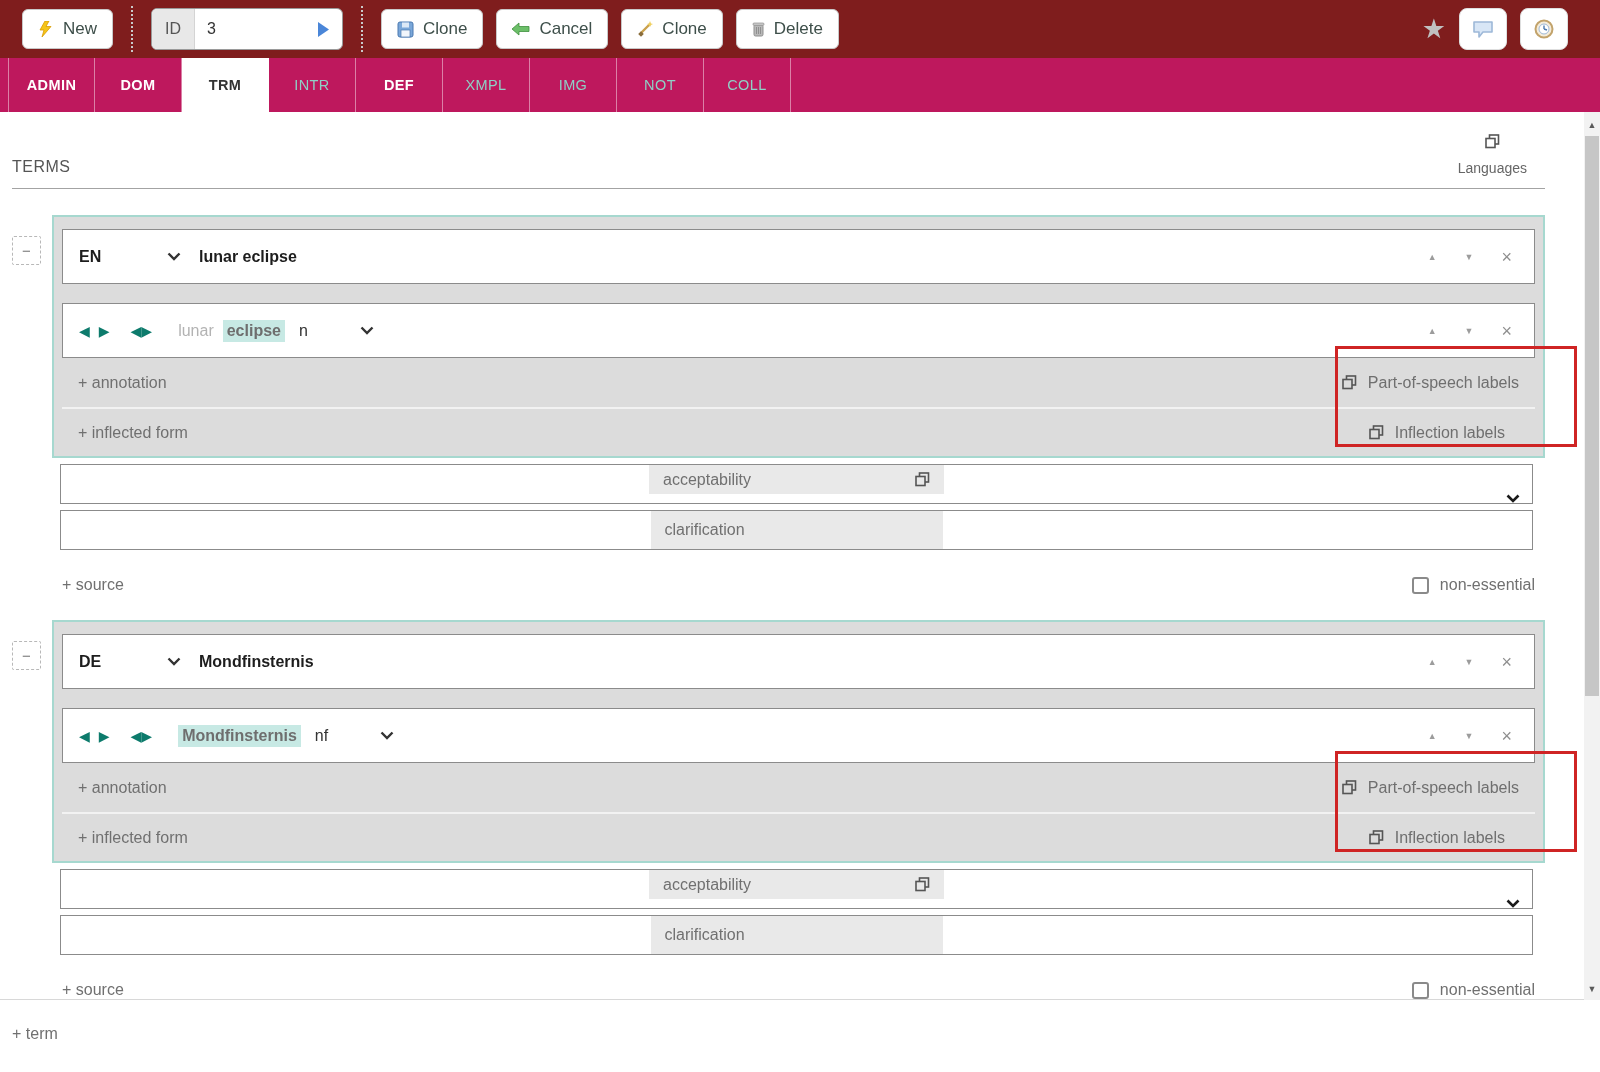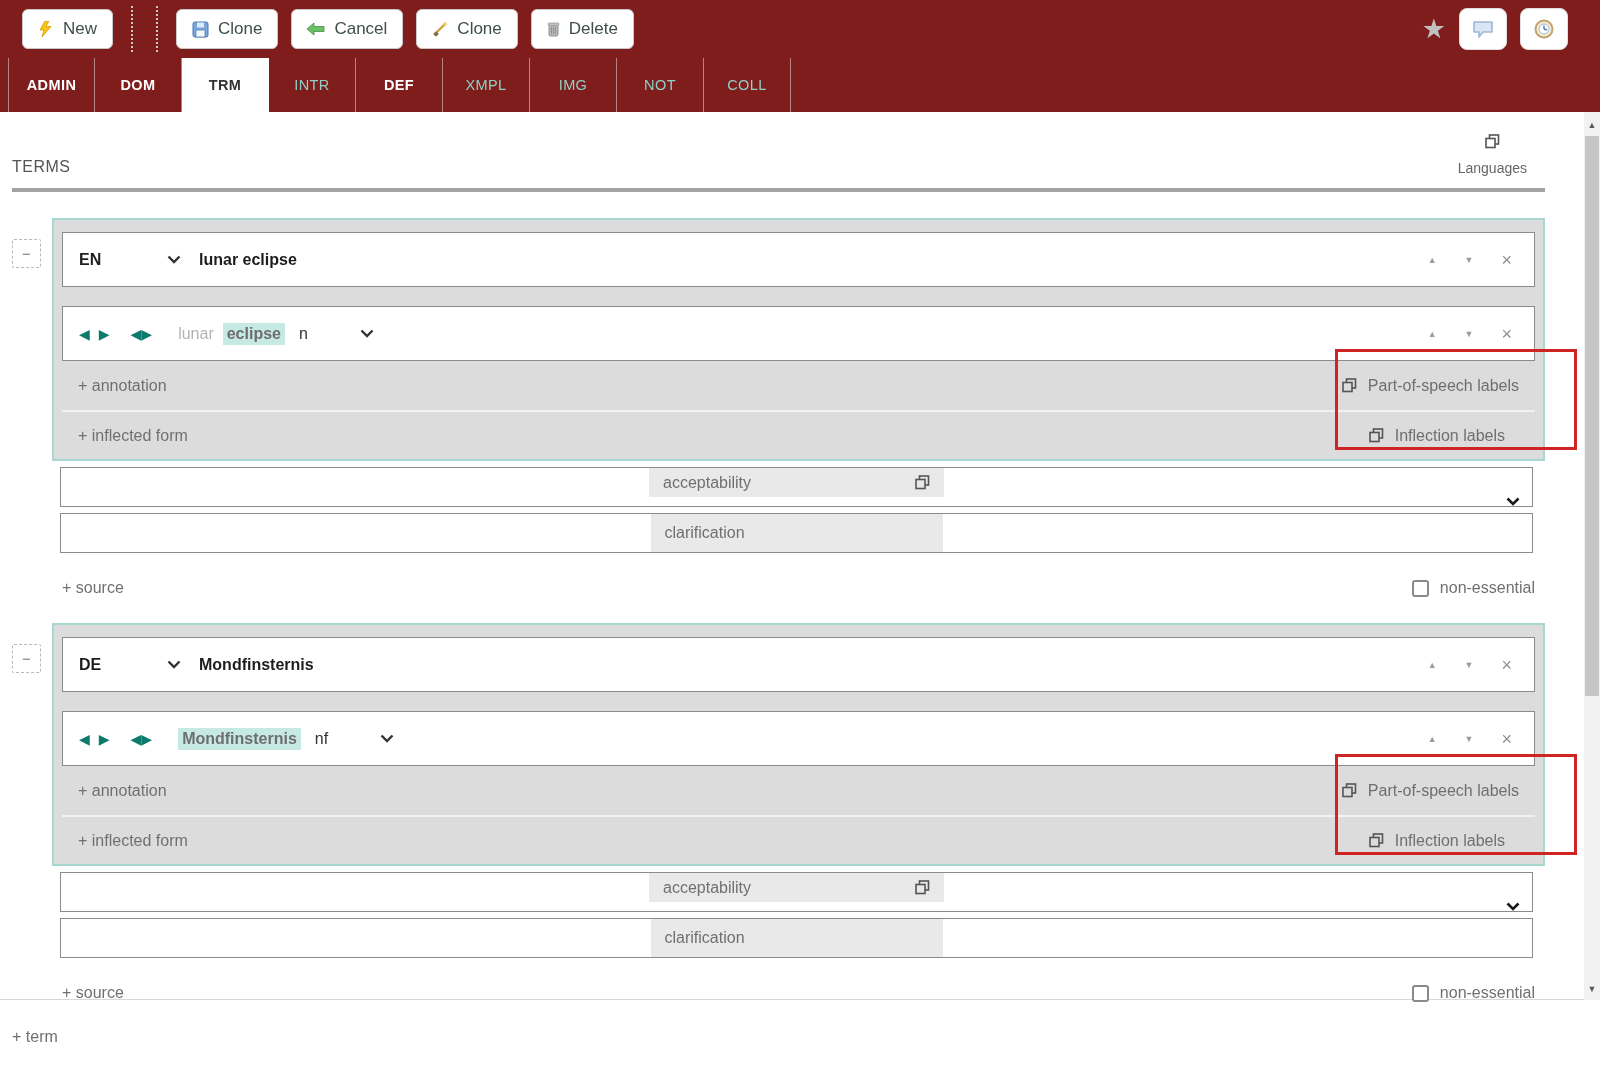--- a/index.html
+++ b/index.html
@@ -16,32 +16,32 @@
   .id-label { background:#e8e8e8; height:100%; display:flex; align-items:center; padding:0 13px;
     color:#555; font-size:16px; border-right:1px solid #d4d4d4; }
   .id-value { flex:1; padding:0 12px; font-size:16px; color:#333; }
   .id-next { padding:0 12px 0 4px; display:flex; align-items:center; cursor:pointer; }
   .toolbar-right { margin-left:auto; display:flex; align-items:center; gap:13px; padding-right:32px; }
   .star { color:#c0c0c0; font-size:27px; line-height:1; cursor:pointer; }
   .icon-btn { width:48px; height:42px; border:1px solid #dedede; border-radius:8px; background:#fff;
     display:flex; align-items:center; justify-content:center; cursor:pointer; }
 
   
-  .tabbar { height:54px; background:#7f1d1d; display:flex; padding-left:8px; }
+  .tabbar { height:54px; background:#be185d; display:flex; padding-left:8px; }
   .tab { width:87px; display:flex; align-items:center; justify-content:center;
     font-size:14.5px; letter-spacing:.4px; color:#fff; font-weight:700;
     border-right:1px solid rgba(255,255,255,.45); cursor:pointer; }
   .tab:first-child { border-left:1px solid rgba(255,255,255,.45); }
   .tab.dim { color:#8fd0c6; font-weight:400; }
   .tab.active { background:#fff; color:#333; }
 
   
   .content { position:relative; height:888px; background:#fff; border-bottom:1px solid #d8d8d8; }
   .section-head { display:flex; justify-content:space-between; align-items:flex-end;
-    margin:0 55px 0 12px; padding:22px 0 12px 0; border-bottom:4px solid #a3a3a3; }
+    margin:0 55px 0 12px; padding:22px 0 12px 0; border-bottom:1px solid #a3a3a3; }
   .section-title { color:#555; font-size:16px; letter-spacing:.5px; }
   .languages { display:flex; align-items:center; gap:11px; color:#666; font-size:14px; cursor:pointer; padding-right:18px;flex-direction:column; }
 
   .entry { position:relative; margin:26px 55px 0 52px; }
   .collapse-btn { position:absolute; left:-40px; top:21px; width:29px; height:29px;
     border:1px dashed #b8b8b8; border-radius:2px; background:#fff; color:#777;
     font-size:15px; display:flex; align-items:center; justify-content:center; cursor:pointer; }
   .card { border:2px solid #a6d8cf; background:#dcdcdc; padding:12px 8px 0 8px; }
   .term-row { height:55px; background:#fff; border:1px solid #8b8b8b; display:flex; align-items:center; padding-left:16px; }
   .term-row.second { margin-top:19px; }
@@ -99,20 +99,29 @@
 <div class="toolbar">
   <button class="tbtn">
     <svg width="16" height="16" viewBox="0 0 16 16">
         <polygon points="7,0 2,9 6,9 4,16 13,5.5 8,5.5 11,0" fill="#f5c518" stroke="#d99a00" stroke-width="0.8"></polygon>
       </svg>
     <span>New</span>
   </button>
 
   <div class="sep"></div>
 
+  <div class="id-group">
+    <span class="id-label">ID</span>
+    <span class="id-value">3</span>
+    <span class="id-next">
+      <svg width="13" height="15" viewBox="0 0 13 15">
+          <polygon points="1,0 12,7.5 1,15" fill="#4a86d8"></polygon>
+        </svg>
+    </span>
+  </div>
 
   <div class="sep"></div>
 
   <button class="tbtn">
     <svg width="17" height="17" viewBox="0 0 17 17">
         <rect x="1" y="1" width="15" height="15" rx="2" fill="#7aa7d9" stroke="#4a79b0"></rect>
         <rect x="5" y="1.5" width="7" height="5" fill="#dce9f7"></rect>
         <rect x="4" y="9" width="9" height="7" fill="#f2f6fb" stroke="#4a79b0" stroke-width="0.7"></rect>
       </svg>
     <span>Clone</span>

